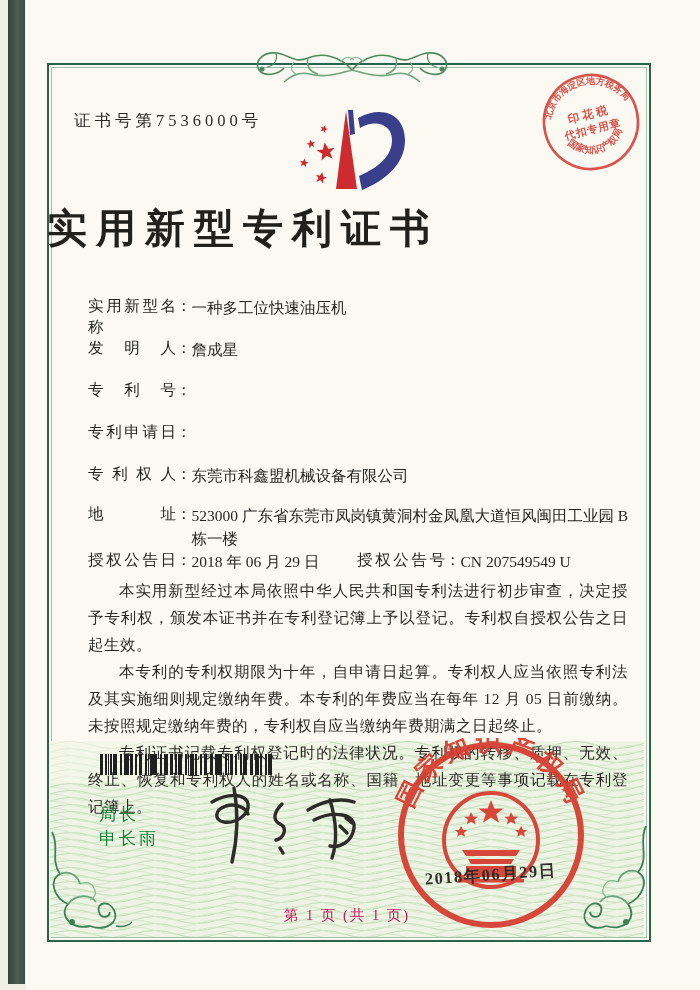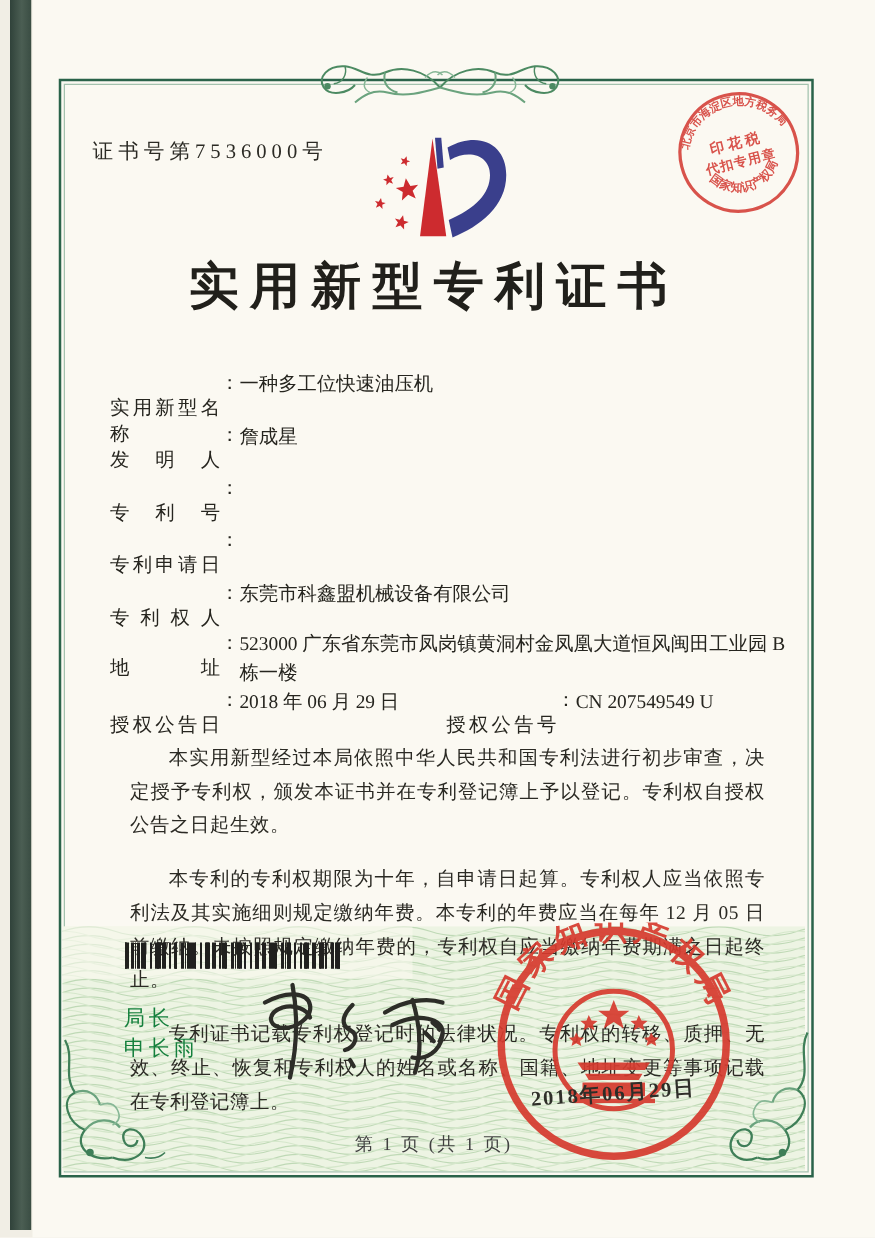--- a/index.html
+++ b/index.html
@@ -9,41 +9,41 @@
     font-family:"Liberation Serif", serif;
     color:#26251f;
   }
   .paper{position:absolute;left:26px;top:0;width:674px;height:990px;background:#fbf9f2;}
   .spine{position:absolute;left:8px;top:0;width:17px;height:984px;
     background:linear-gradient(90deg,#30423a,#4b5e53 55%,#3a4d43);}
   .frame{position:absolute;left:47px;top:63px;width:600px;height:875px;
     border:2.5px solid #2a634a;}
   .frame::after{content:"";position:absolute;inset:2px;border:1px solid #a3c2ae;}
   .certno{position:absolute;left:74px;top:110px;font-size:16.5px;letter-spacing:4px;color:#2b2a24;}
-  .title{position:absolute;left:47px;top:201px;width:600px;text-align:center;
+  .title{position:absolute;left:47px;top:201px;width:600px;text-align:left;
     font-size:40px;font-weight:600;letter-spacing:9px;color:#21201b;}
   .row{position:absolute;left:88px;font-size:15.5px;display:flex;align-items:flex-start;}
-  .flabel{display:inline-block;width:88px;text-align:justify;text-align-last:justify;flex:0 0 88px;margin-top:20px;}
+  .flabel{display:inline-block;width:88px;text-align:justify;text-align-last:justify;flex:0 0 88px;}
   .colon{flex:0 0 14px;}
   .fval{display:inline-block;max-width:452px;line-height:23px;}
   .grant{position:absolute;left:357px;top:550px;font-size:15.5px;display:flex;}
   .grant .flabel{width:88px;flex-basis:88px;}
   .bodytext{position:absolute;left:88px;top:577px;width:540px;font-size:15.5px;line-height:27px;
     text-align:justify;color:#2b2a24;}
-  .bodytext p{margin:16px;text-indent:2em;letter-spacing:.5px;}
+  .bodytext p{margin:0;text-indent:2em;letter-spacing:.5px;}
   .barcode{position:absolute;left:100px;top:754px;width:172px;height:21px;
     background:
       repeating-linear-gradient(90deg,#20201e 0 2px,transparent 2px 5px),
       repeating-linear-gradient(90deg,#20201e 0 1px,transparent 1px 8px),
       repeating-linear-gradient(90deg,#20201e 0 3px,transparent 3px 13px);}
   .director{position:absolute;left:99px;top:803px;font-family:"Liberation Sans",sans-serif;
     font-size:17px;color:#15803d;letter-spacing:3px;}
   .director .nm{margin-top:1px;}
   .footer{position:absolute;left:47px;top:906px;width:600px;text-align:center;
-    font-size:14.5px;letter-spacing:2px;color:#404040;}
+    font-size:14.5px;letter-spacing:2px;color:#be185d;}
   .pattern{position:absolute;left:50px;top:741px;width:594px;height:196px;}
   svg{display:block}
   .abs{position:absolute;}
 </style>
 </head>
 <body>
 
 <div class="paper"></div>
 <div class="spine"></div>
 <div class="frame"></div>

